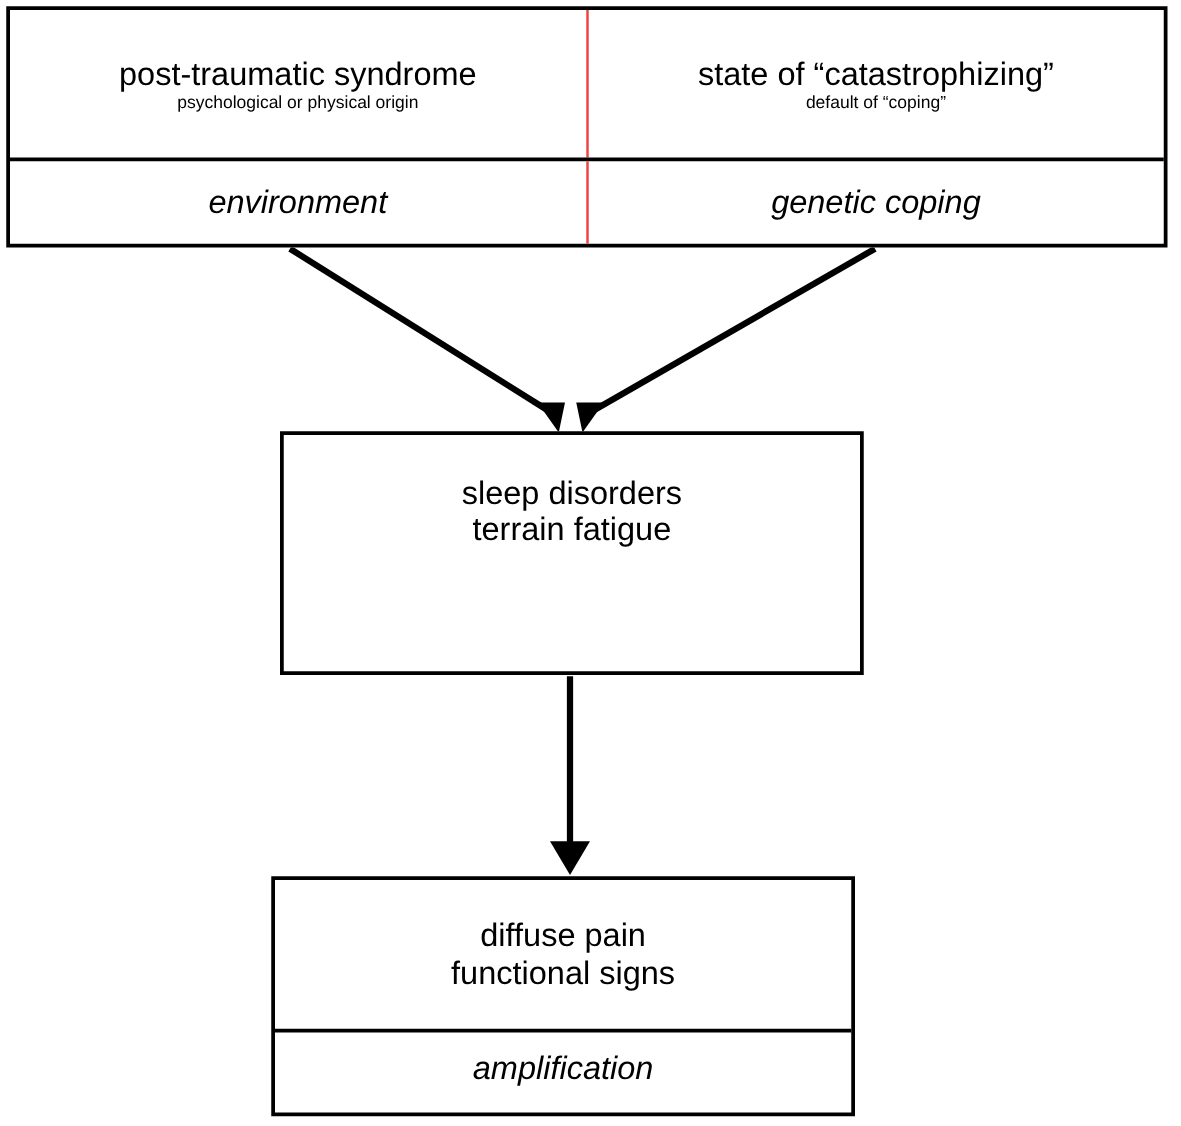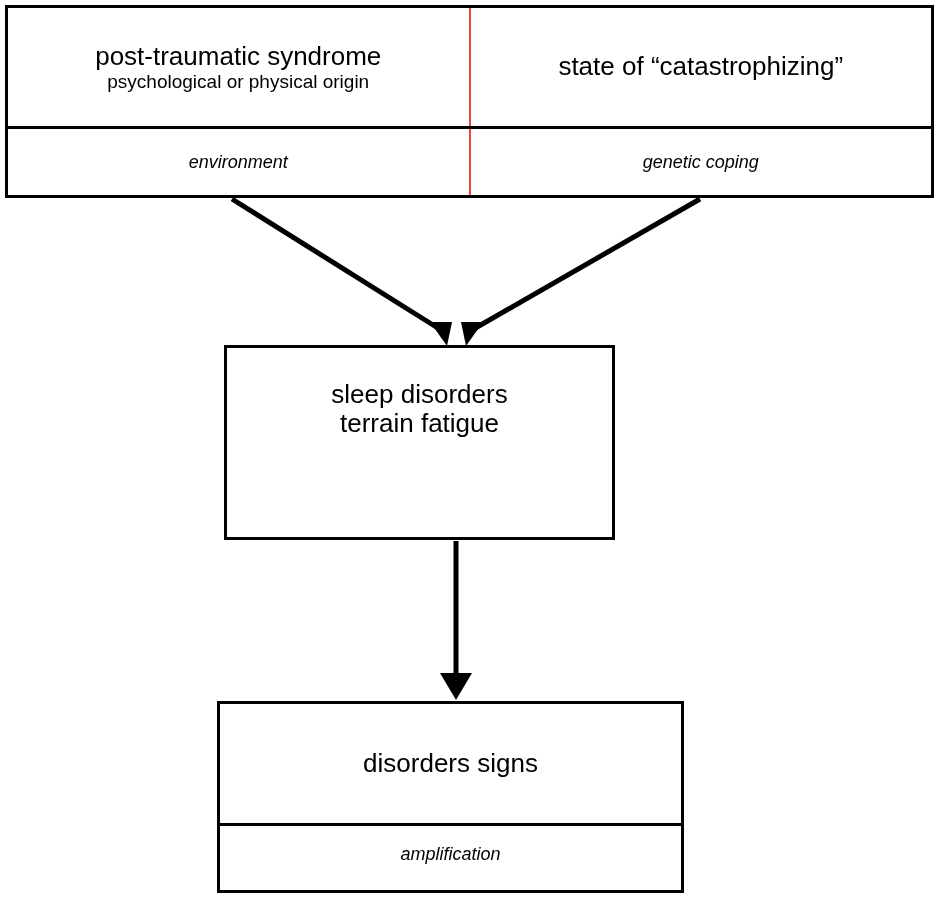--- a/index.html
+++ b/index.html
@@ -37,30 +37,30 @@
     align-items:center;
     justify-content:center;
     text-align:center;
     padding:0 18px;
     flex:1 1 0;
   }
   .row-div{border-top:3px solid #000;}
   .cell-div{border-left:2px solid #ef4444;}
 
   .t-main{font-size:26px;line-height:1.12;white-space:nowrap;}
-  .t-sub{font-size:19px;line-height:1.12;white-space:nowrap;}
-  .t-ital{font-style:italic;font-size:18px;line-height:1.12;white-space:nowrap;}
+  .t-sub{font-size:14px;line-height:1.12;white-space:nowrap;}
+  .t-ital{font-style:italic;font-size:26px;line-height:1.12;white-space:nowrap;}
 
   
   #box-origins{left:5px;top:5px;width:929px;height:193px;}
   #box-origins .row-top{height:118px;}
   #box-origins .row-bottom{height:69px;}
 
   
-  #box-middle{left:224px;top:345px;width:391px;height:195px;}
+  #box-middle{left:224px;top:345px;width:467px;height:195px;}
   #box-middle .row-top{height:122px;}
   #box-middle .row-bottom{height:67px;}
 
   
   #box-bottom{left:217px;top:701px;width:467px;height:192px;}
   #box-bottom .row-top{height:119px;}
   #box-bottom .row-bottom{height:60px;}
 </style>
 </head>
 <body>
@@ -86,20 +86,21 @@
   </svg>
 
   <div class="node-box" id="box-origins">
     <div class="node-row row-top">
       <div class="cell">
         <div class="t-main">post-traumatic syndrome</div>
         <div class="t-sub">psychological or physical origin</div>
       </div>
       <div class="cell cell-div">
         <div class="t-main">state of “catastrophizing”</div>
+        <div class="t-sub">default of “coping”</div>
       </div>
     </div>
     <div class="node-row row-bottom row-div">
       <div class="cell">
         <div class="t-ital">environment</div>
       </div>
       <div class="cell cell-div">
         <div class="t-ital">genetic coping</div>
       </div>
     </div>
@@ -110,21 +111,22 @@
       <div class="cell">
         <div class="t-main">sleep disorders</div>
         <div class="t-main">terrain fatigue</div>
       </div>
     </div>
   </div>
 
   <div class="node-box" id="box-bottom">
     <div class="node-row row-top">
       <div class="cell">
-        <div class="t-main">disorders signs</div>
+        <div class="t-main">diffuse pain</div>
+        <div class="t-main">functional signs</div>
       </div>
     </div>
     <div class="node-row row-bottom row-div">
       <div class="cell">
         <div class="t-ital">amplification</div>
       </div>
     </div>
   </div>
 
 </div>

